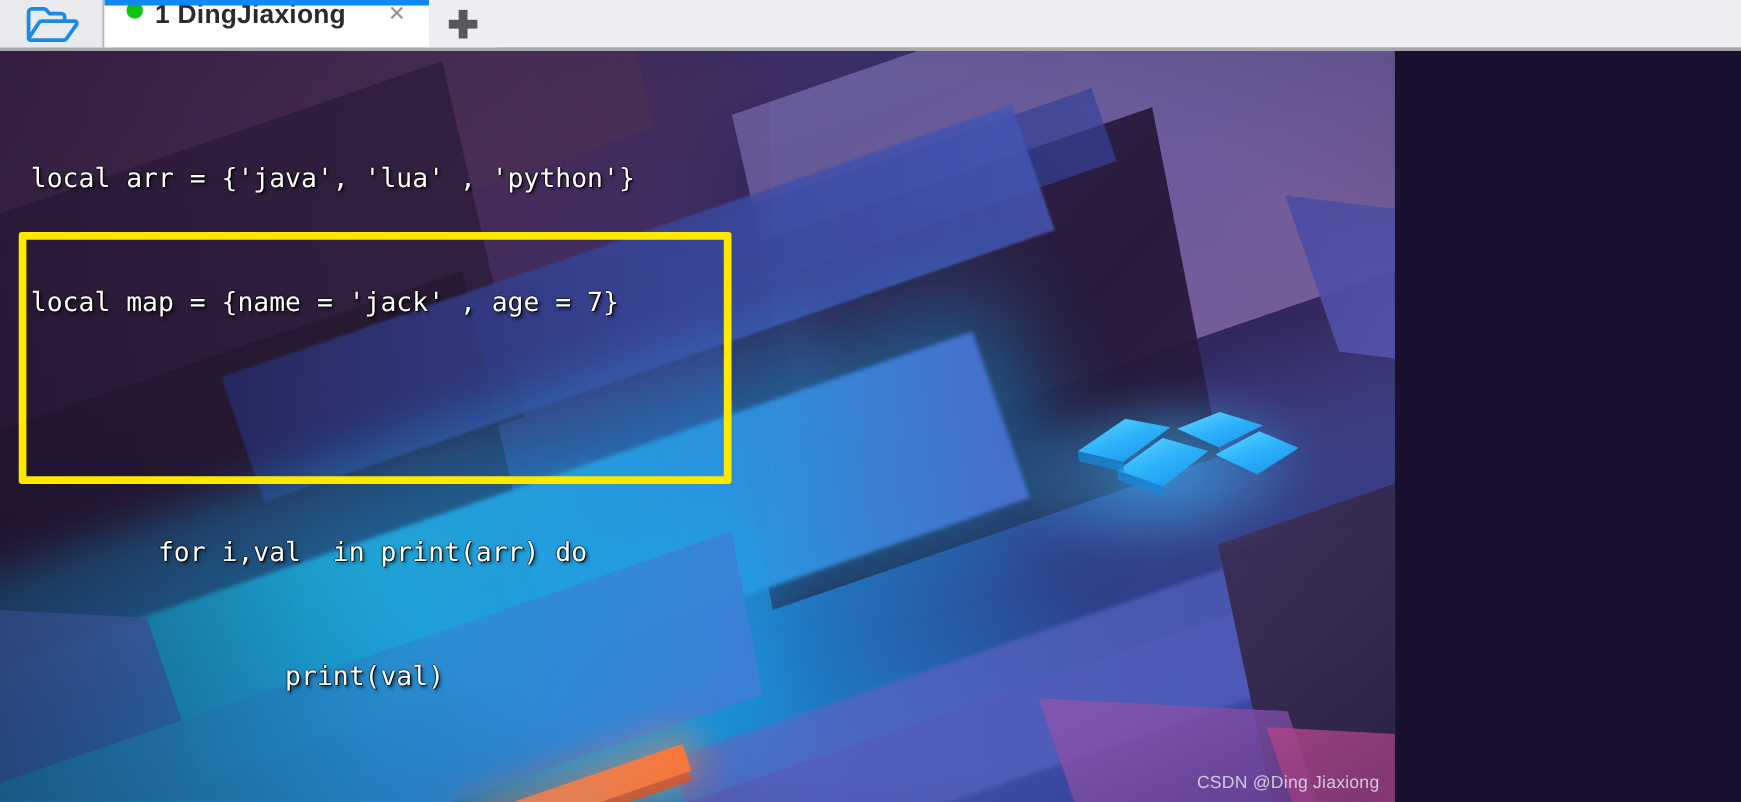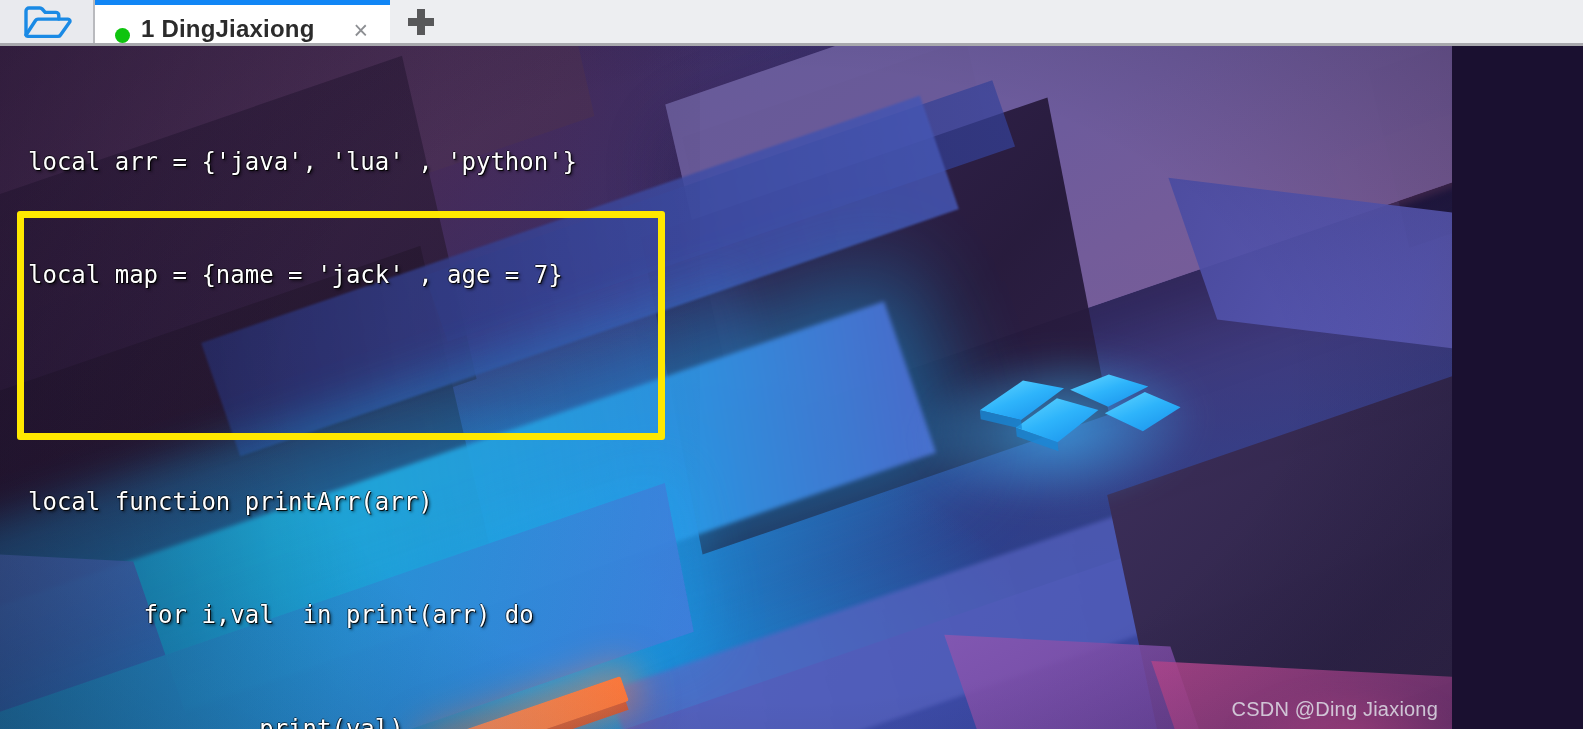--- a/index.html
+++ b/index.html
@@ -26,21 +26,21 @@
     border-right:2px solid #b9babe;
     display:flex; align-items:center; justify-content:center;
     cursor:pointer;
   }
   #folder-btn svg{ display:block; }
 
   #tab-main{
     position:relative;
     width:295px; height:43px;
     background:#ffffff;
-    display:flex; align-items:flex-end;
+    display:flex; align-items:flex-start;
     padding:0 0 0 20px;
     cursor:pointer;
   }
   #tab-main::before{
     content:""; position:absolute; left:0; right:0; top:0; height:5px;
     background:#1186f5;
   }
   .tab-dot{
     width:15px; height:15px; border-radius:50%;
     background:#0ec40e; flex:0 0 auto; margin-right:11px;
@@ -66,21 +66,21 @@
   .plus-icon{ position:relative; width:26px; height:26px; }
   .plus-icon::before, .plus-icon::after{
     content:""; position:absolute; background:#58585a;
   }
   .plus-icon::before{ left:9px; top:0; width:8px; height:26px; }
   .plus-icon::after{ left:0; top:9px; width:26px; height:8px; }
 
   
   #terminal{
     position:absolute; left:0; top:46px;
-    width:1452px; height:683px;
+    width:1268px; height:683px;
     overflow:hidden;
     background:#15803d;
   }
   #wallpaper{ position:absolute; inset:0; overflow:hidden; }
   #wallpaper > *{ position:absolute; }
 
   .layer{ position:absolute; }
 
   
   .bg-base{
@@ -318,21 +318,21 @@
     border:7px solid #ffe800;
     border-radius:3px;
     z-index:30;
     pointer-events:none;
   }
 
   
   #watermark{
     position:absolute; right:14px; bottom:8px;
     font-family:"Liberation Sans", sans-serif;
-    font-size:20px;
+    font-size:16px;
     color:rgba(226,228,235,.82);
     z-index:35;
     letter-spacing:.2px;
   }
 </style>
 </head>
 <body>
 
 <div id="tabbar">
 
@@ -409,21 +409,20 @@
     </div>
 
     <div class="layer darken-left"></div>
     <div class="layer vignette"></div>
   </div>
 
   <div id="code">
     <span class="ln">local arr = {'java', 'lua' , 'python'}</span>
     <span class="ln">local map = {name = 'jack' , age = 7}</span>
     <span class="ln"></span>
-    <span class="ln">local function printArr(arr)</span>
     <span class="ln">        for i,val  in print(arr) do</span>
     <span class="ln">                print(val)</span>
     
     
     
     
     
     
     
     

